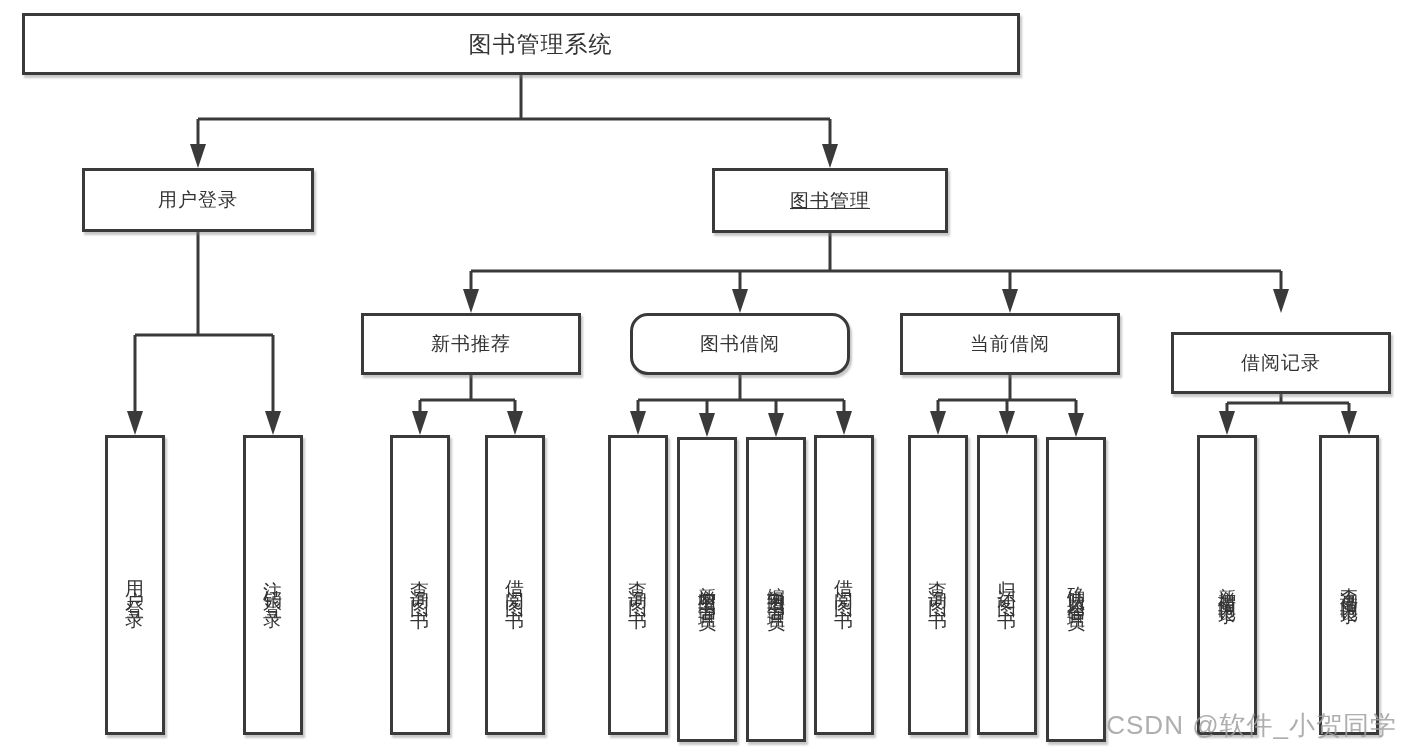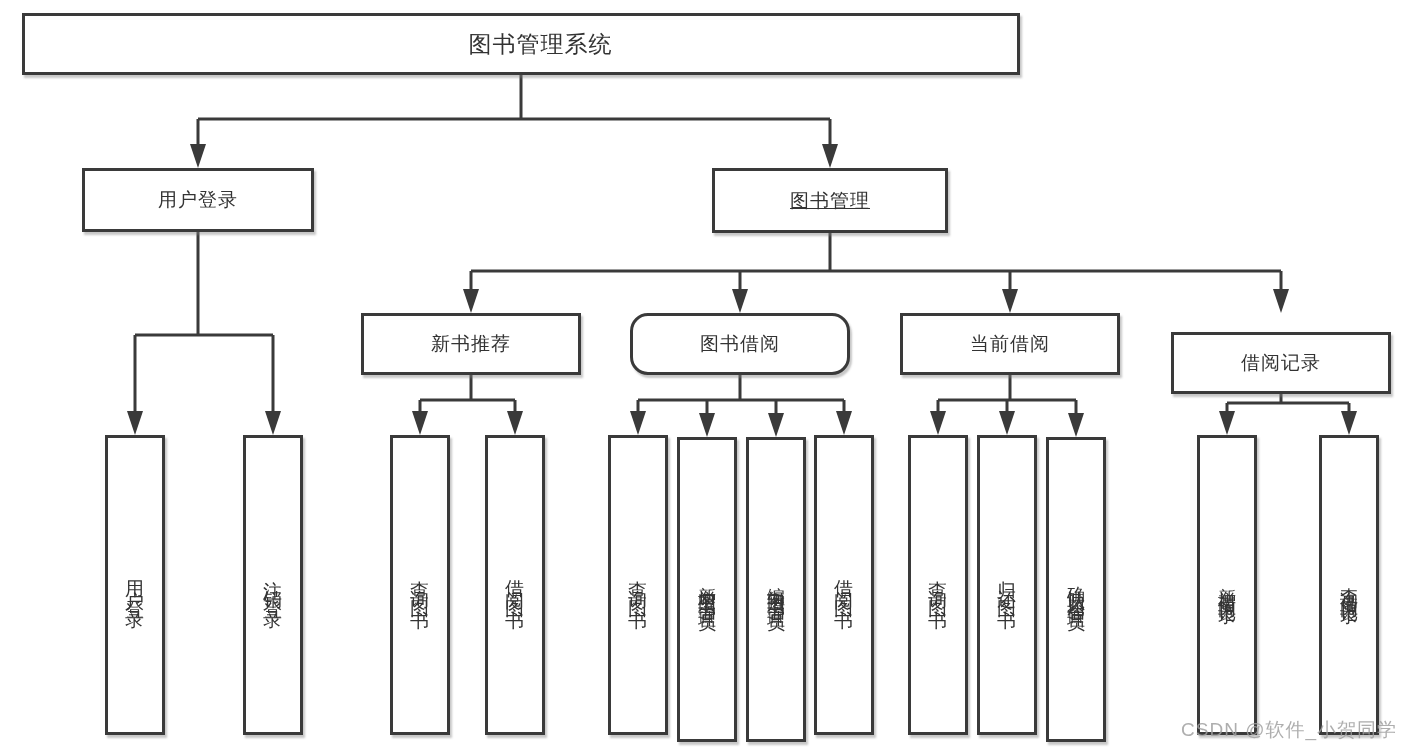--- a/index.html
+++ b/index.html
@@ -44,21 +44,21 @@
   #leaf-bb-add     { left:677px; }
   #leaf-bb-edit    { left:746px; }
   #leaf-bb-borrow  { left:814px; }
   #leaf-cb-query   { left:908px; }
   #leaf-cb-return  { left:977px; }
   #leaf-cb-confirm { left:1046px; }
   #leaf-br-add     { left:1197px; }
   #leaf-br-query   { left:1319px; }
 
   #watermark {
-    position:absolute; right:8px; bottom:4px; font-size:19px;
+    position:absolute; right:8px; bottom:4px; font-size:26px;
     color:rgba(160,160,160,0.85); letter-spacing:1px; white-space:nowrap;
   }
 </style>
 </head>
 <body>
 
 <div id="canvas">
 
   <svg class="connectors" viewBox="0 0 1405 747" xmlns="http://www.w3.org/2000/svg">
 

